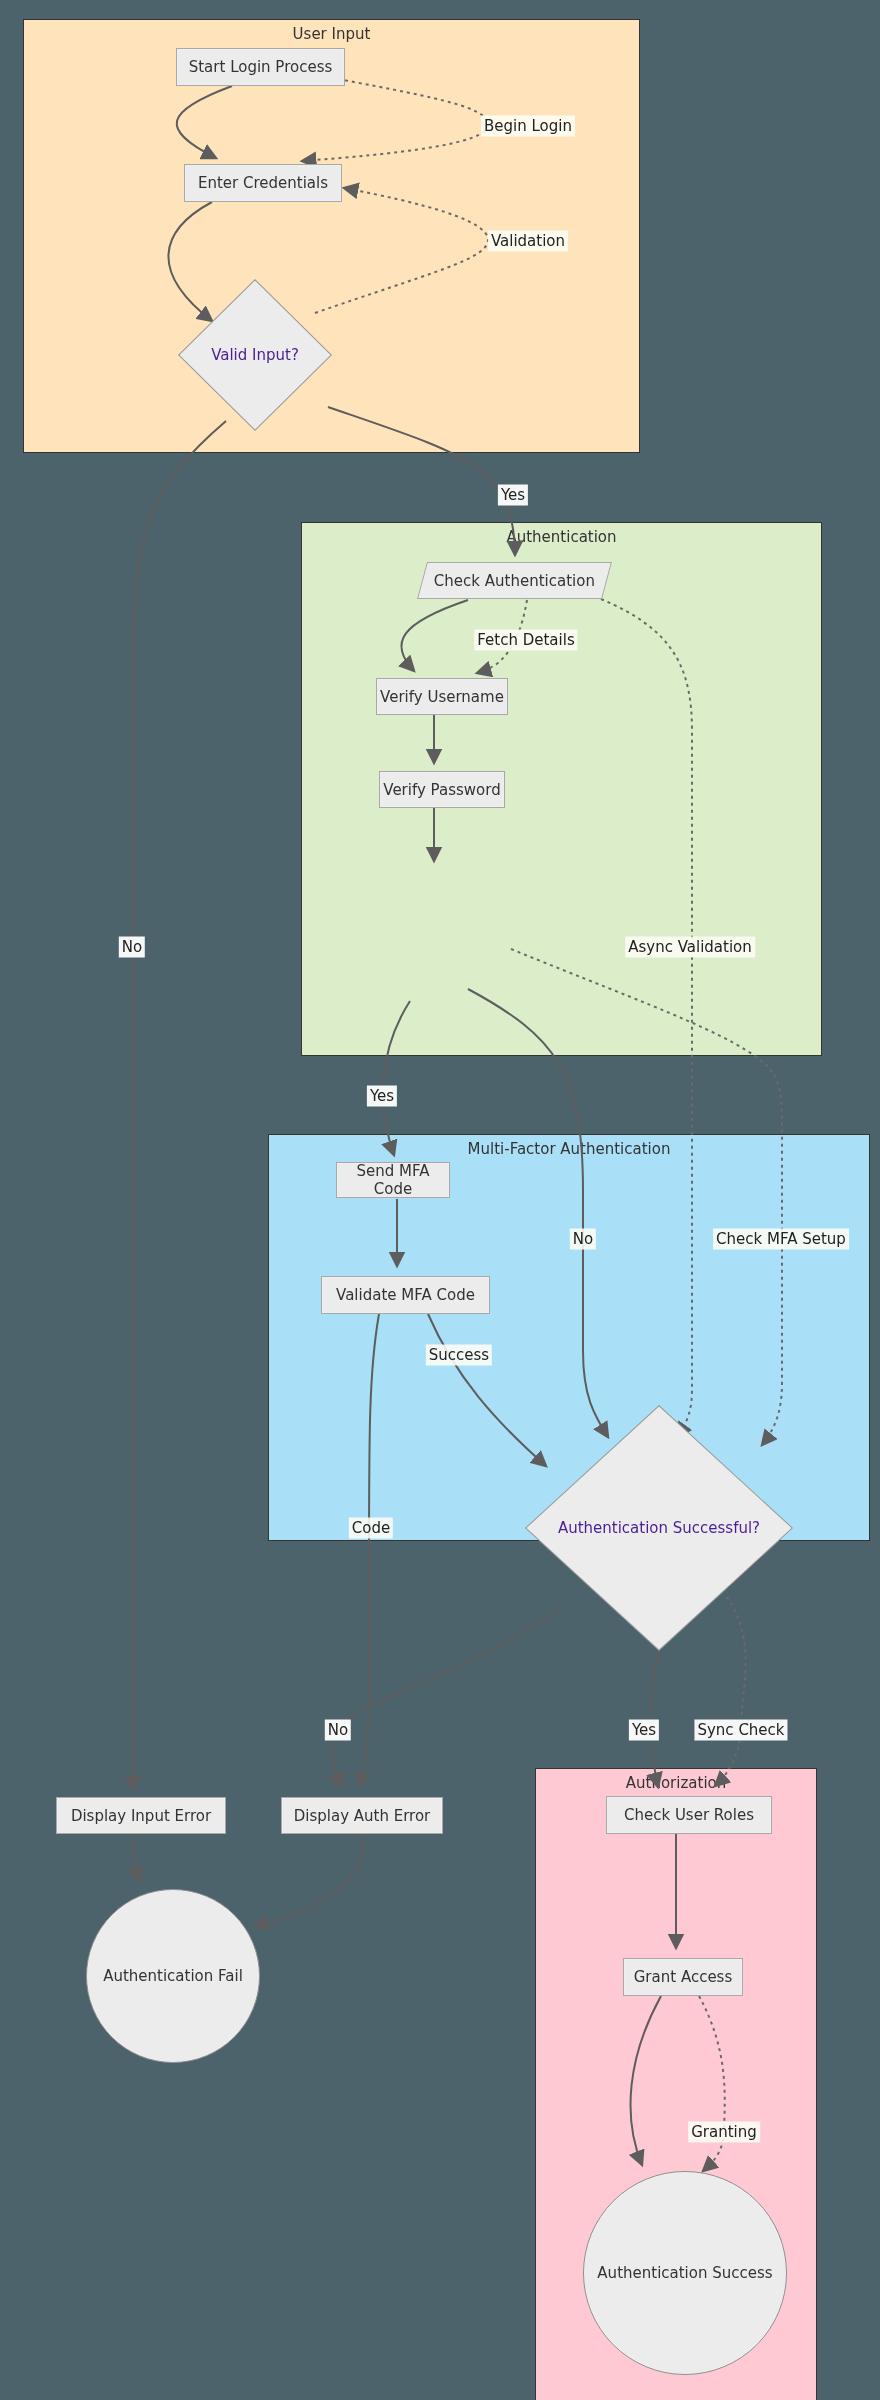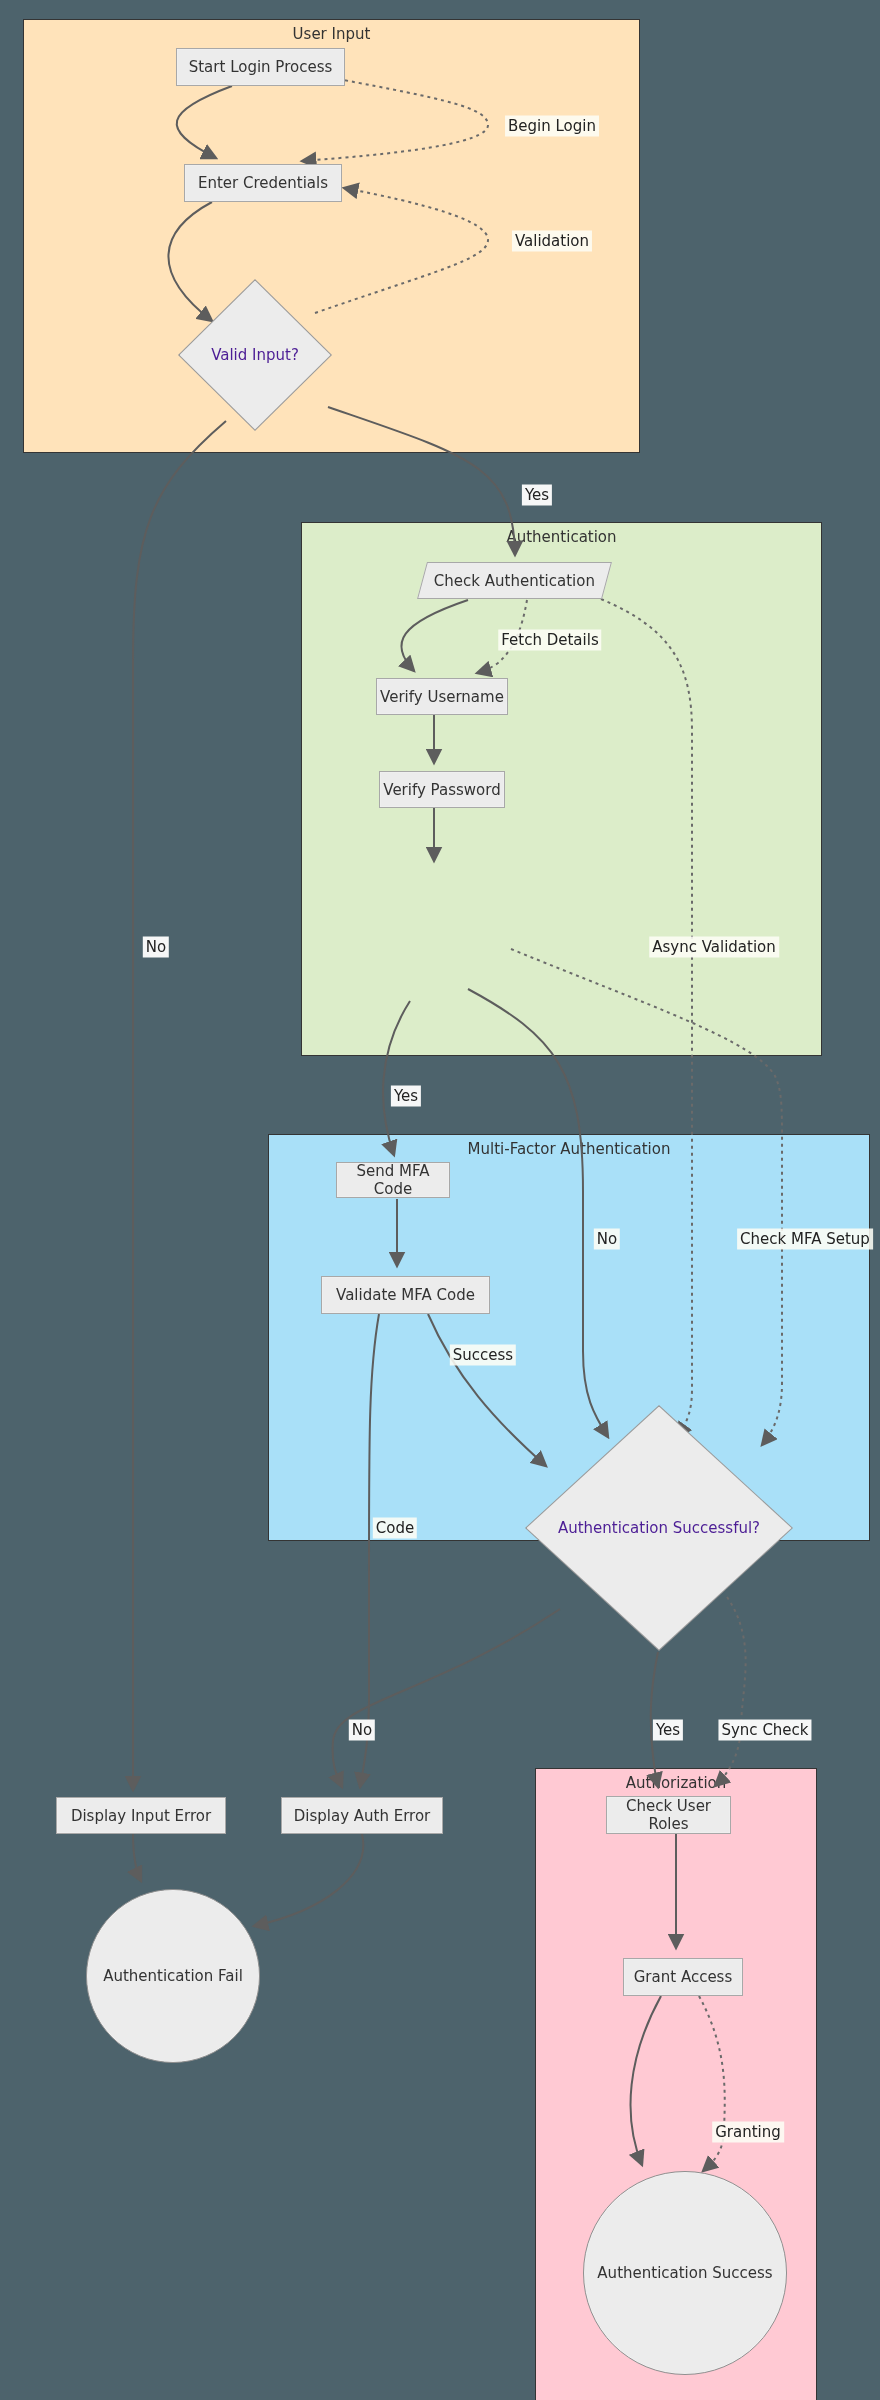--- a/index.html
+++ b/index.html
@@ -38,21 +38,21 @@
     margin-left:8px;
   }
   .n-start    { left:168px; top:37px;   width:169px; height:38px; }
   .n-enter    { left:176px; top:153px;  width:158px; height:38px; }
   .n-verifyu  { left:368px; top:667px;  width:132px; height:37px; }
   .n-verifyp  { left:371px; top:760px;  width:126px; height:37px; }
   .n-send     { left:328px; top:1151px; width:114px; height:36px; }
   .n-validate { left:313px; top:1265px; width:169px; height:38px; }
   .n-dinput   { left:48px;  top:1786px; width:170px; height:37px; }
   .n-dauth    { left:273px; top:1786px; width:162px; height:37px; }
-  .n-roles    { left:598px; top:1785px; width:125px; height:38px; }
+  .n-roles    { left:598px; top:1785px; width:166px; height:38px; }
   .n-grant    { left:615px; top:1947px; width:120px; height:38px; }
 
   .circle { border-radius:50%; border:1px solid #8f8f8f; padding:6px; }
   .n-failc { left:78px;  top:1878px; width:174px; height:174px; }
   .n-succc { left:575px; top:2160px; width:204px; height:204px; }
 
   .diamond { position:absolute; z-index:3; }
   .diamond .d-out { position:absolute; inset:0; background:#9a9a9a;
     clip-path:polygon(50% 0,100% 50%,50% 100%,0 50%); }
   .diamond .d-in  { position:absolute; inset:1.5px; background:var(--c-node,#ececec);
@@ -68,21 +68,21 @@
     background:var(--c-node,#ececec); border:1px solid #a8a8a8; box-sizing:border-box;
     transform:skewX(-15deg);
     display:flex; align-items:center; justify-content:center;
   }
   .para span { transform:skewX(15deg); font-size:15px; color:#333; white-space:nowrap; }
 
   
   .elabel {
     position:absolute; z-index:4; transform:translate(-50%,-50%);
     background:rgba(253,253,245,0.88); padding:0 3px; line-height:21px;
-    font-size:15px; color:#222; white-space:nowrap;margin-left:24px;
+    font-size:15px; color:#222; white-space:nowrap;
   }
   .l-begin   { left:528px; top:115px; }
   .l-valida  { left:528px; top:230px; }
   .l-yes1    { left:513px; top:484px;  background:rgba(255,255,255,0.95); }
   .l-no1     { left:132px; top:936px;  background:rgba(255,255,255,0.95); }
   .l-fetch   { left:526px; top:629px; }
   .l-async   { left:690px; top:936px; }
   .l-yes2    { left:382px; top:1085px; background:rgba(255,255,255,0.95); }
   .l-no2     { left:583px; top:1228px; }
   .l-chkmfa  { left:781px; top:1228px; }

